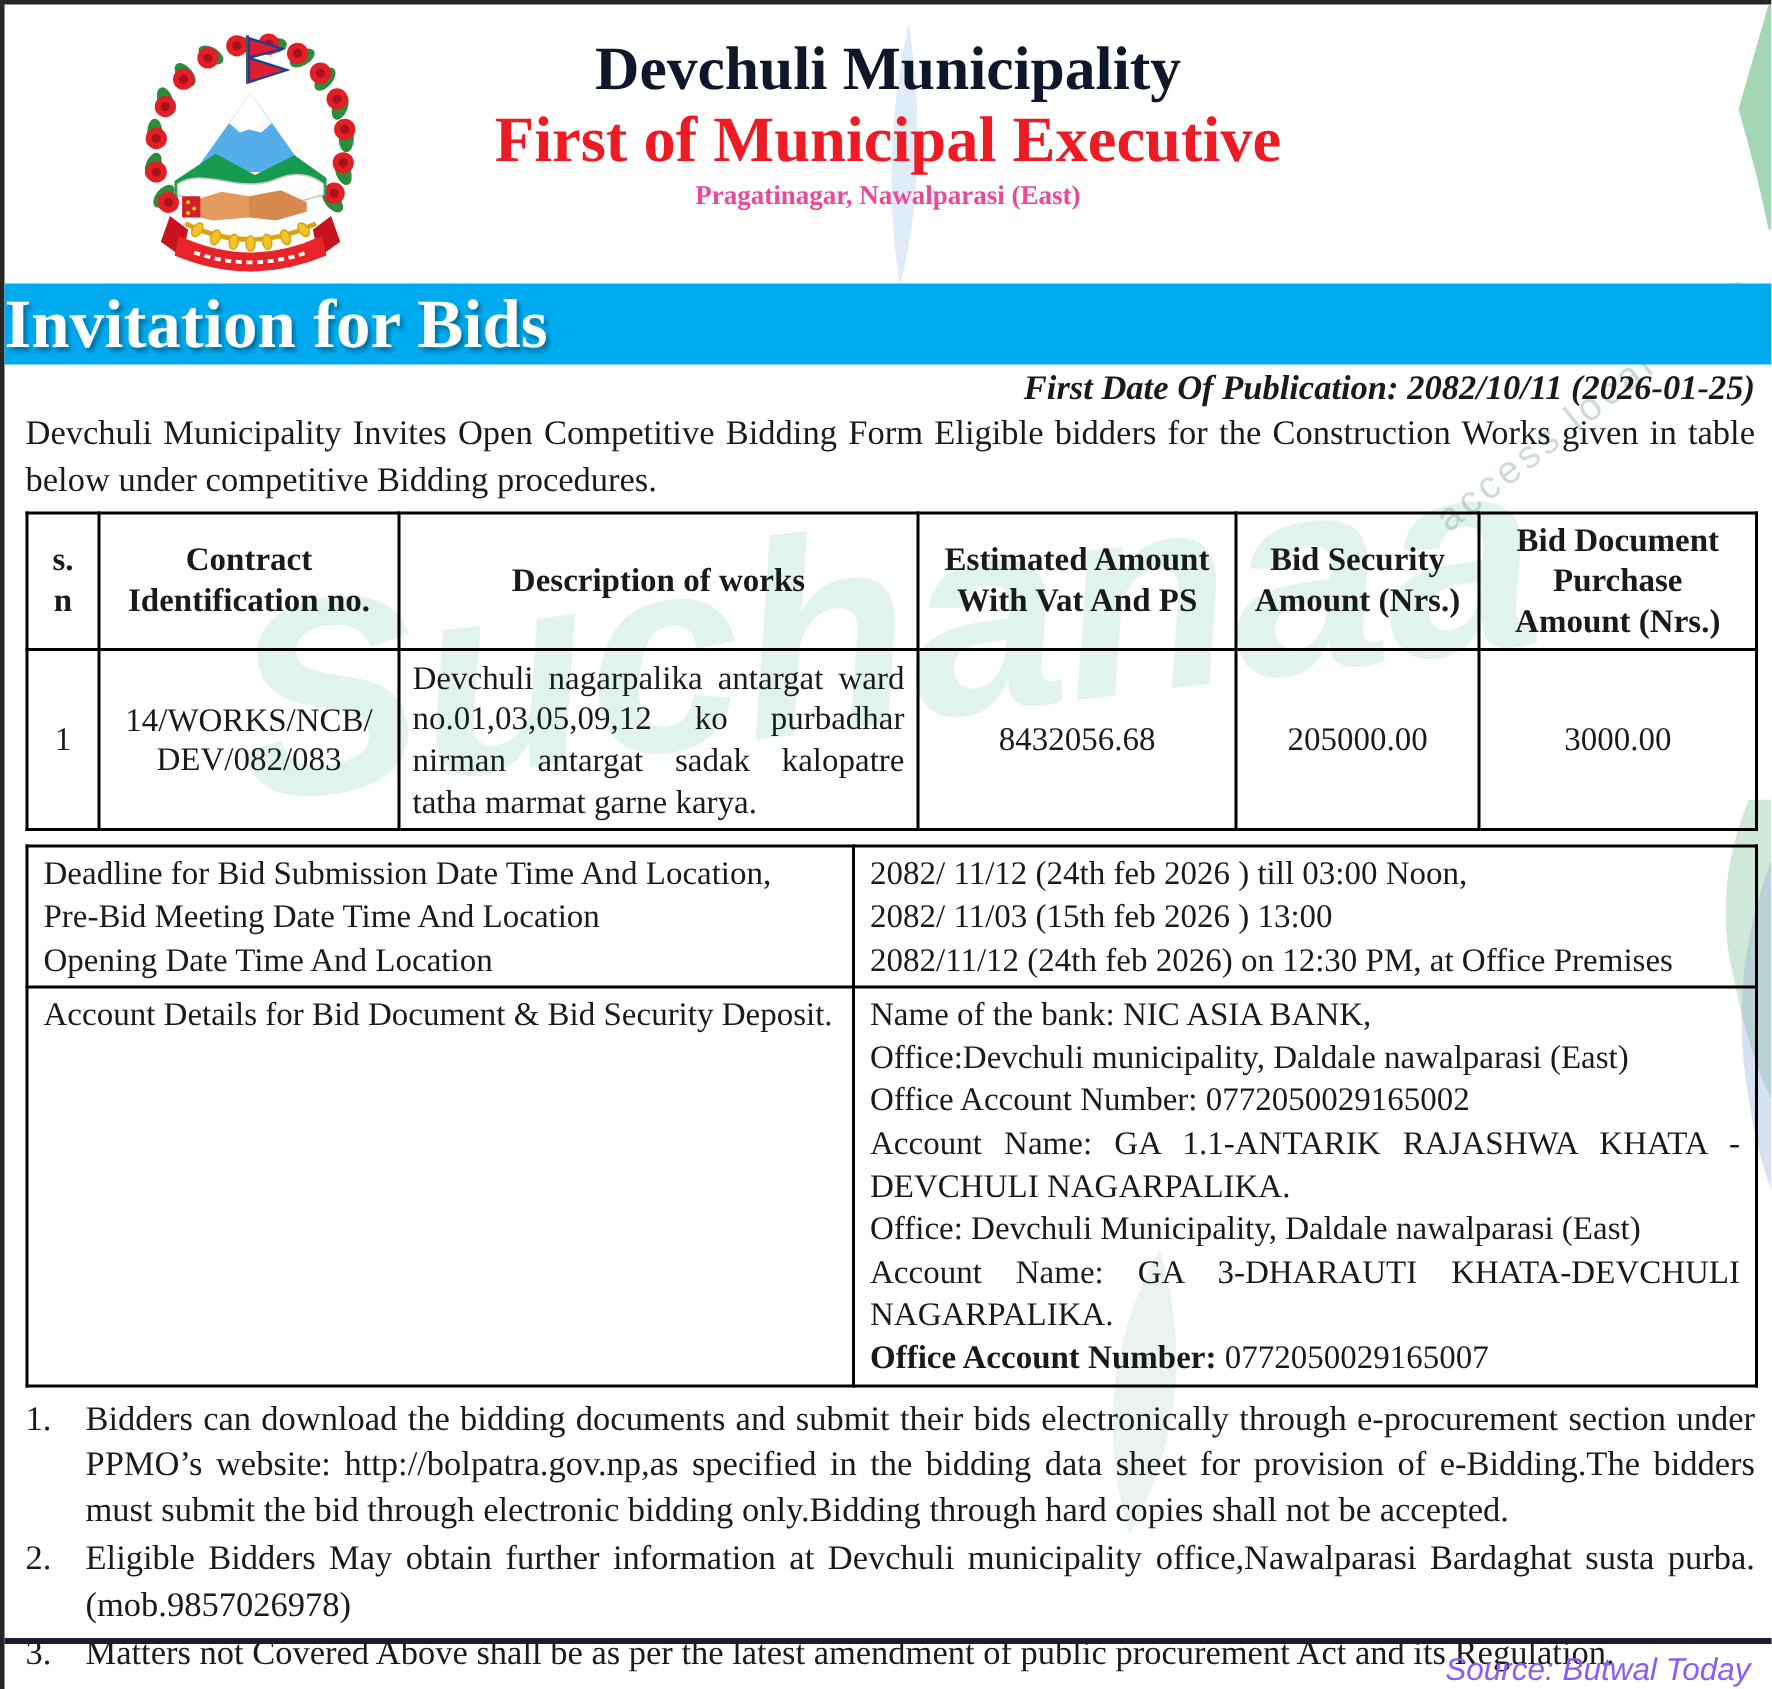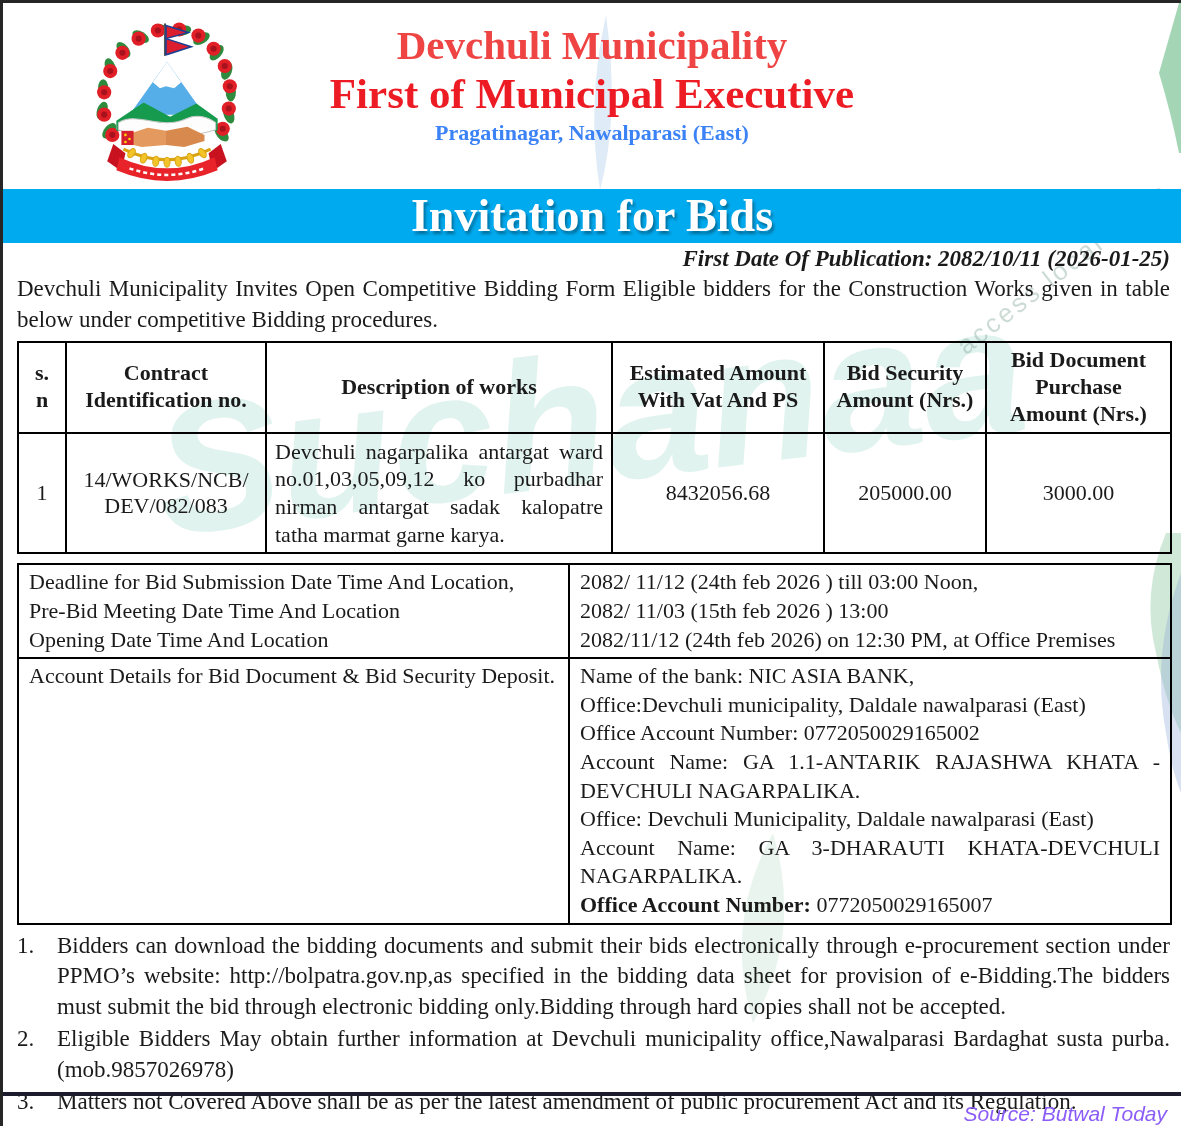--- a/index.html
+++ b/index.html
@@ -7,25 +7,25 @@
   .page{position:absolute;inset:0;border-top:3px solid #262626;border-left:3px solid #262626;box-sizing:border-box;}
 
   
   .wm-big{position:absolute;left:150px;top:310px;font-family:"Liberation Sans",sans-serif;font-weight:bold;font-style:italic;font-size:185px;color:rgba(44,168,138,0.14);transform:rotate(-7deg);white-space:nowrap;pointer-events:none;}
   .wm-tag{position:absolute;left:930px;top:250px;font-family:"Liberation Sans",sans-serif;font-size:26px;letter-spacing:3px;color:rgba(130,165,150,0.4);transform:rotate(-38deg);white-space:nowrap;pointer-events:none;}
   .wm-leaf{position:absolute;pointer-events:none;}
 
   
   .logo{position:absolute;left:88px;top:18px;width:152px;height:168px;}
   .titles{position:absolute;left:0;top:20px;width:100%;text-align:center;}
-  .t1{font-size:41px;font-weight:bold;color:#ef4444;line-height:1.12;}
+  .t1{font-size:41px;font-weight:bold;color:#0f172a;line-height:1.12;}
   .t2{font-size:43px;font-weight:bold;color:#ed1c24;line-height:1.15;}
-  .t3{font-size:22px;font-weight:bold;color:#3b82f6;line-height:1.2;margin-top:2px;}
-
-  .banner{position:absolute;left:0;top:186px;width:100%;height:54px;background:#00aaef;text-align:center;}
+  .t3{font-size:18px;font-weight:bold;color:#ec4899;line-height:1.2;margin-top:2px;}
+
+  .banner{position:absolute;left:0;top:186px;width:100%;height:54px;background:#00aaef;}
   .banner span{font-size:46px;font-weight:bold;color:#ffffff;line-height:54px;text-shadow:2px 3px 3px rgba(0,0,0,0.35);}
 
   .content{position:absolute;left:14px;top:243px;width:1153px;}
   .pubdate{font-size:23px;font-weight:bold;text-align:right;line-height:1.1;font-style:italic;}
   .intro{font-size:23px;text-align:justify;line-height:1.32;margin-top:3px;}
 
   table{border-collapse:collapse;table-layout:fixed;}
   td,th{border:2px solid #000;vertical-align:middle;font-size:22px;padding:4px 8px;box-sizing:border-box;}
 
   .bidtable{width:1153px;margin-top:6px;}

